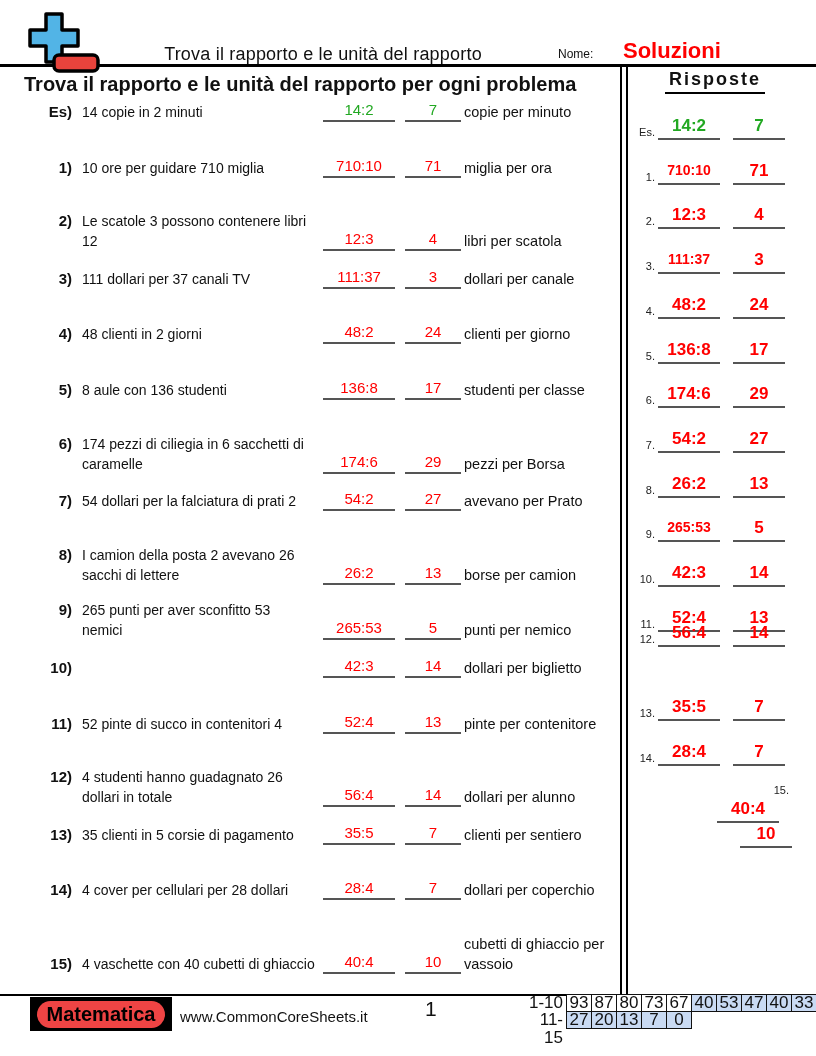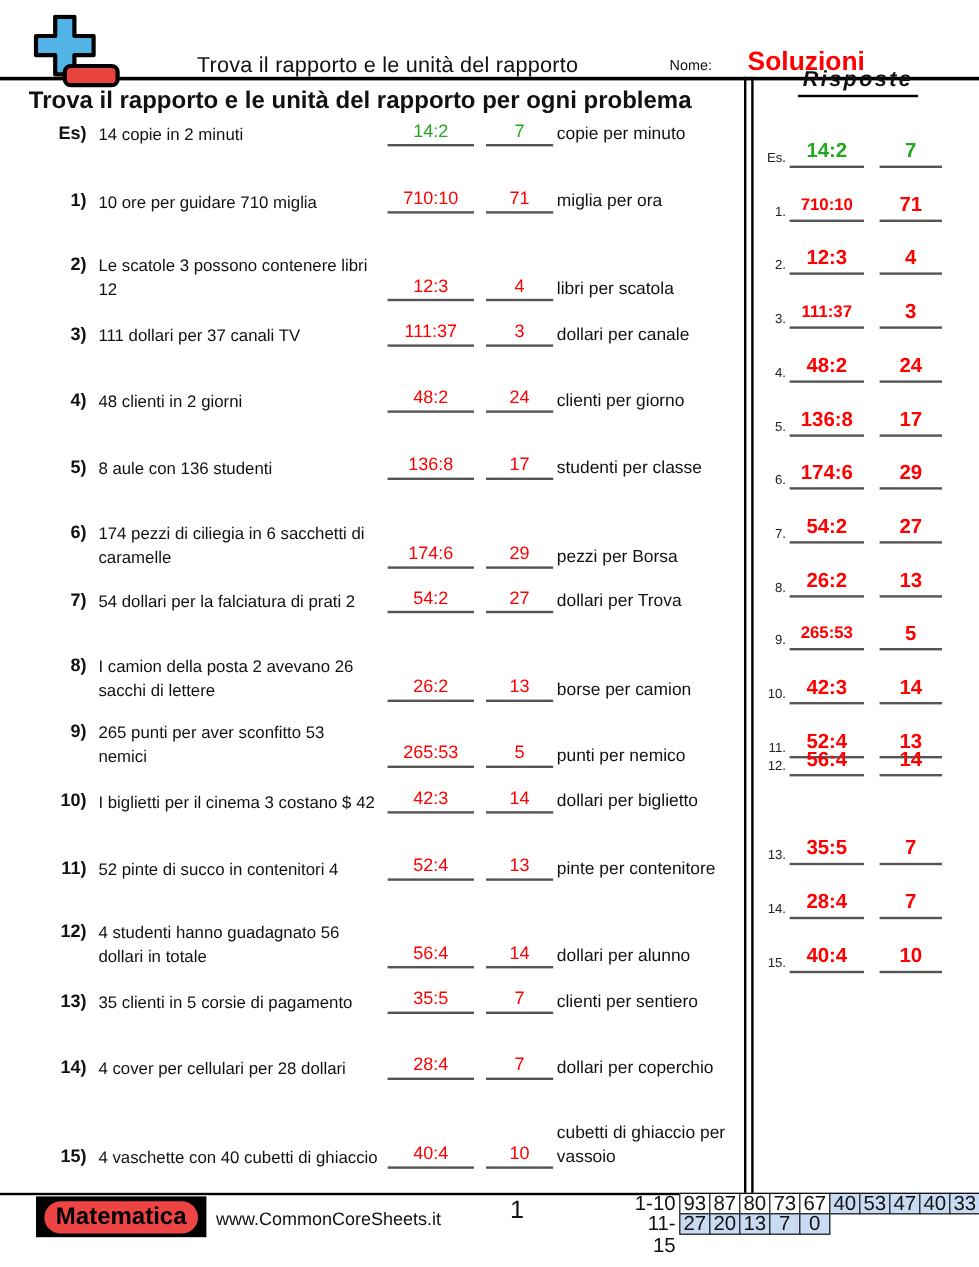--- a/index.html
+++ b/index.html
@@ -16,21 +16,21 @@
   
   .logo{position:absolute;left:26px;top:12px;z-index:3;}
   .title{position:absolute;left:148px;top:44px;width:350px;text-align:center;
     font-size:18px;letter-spacing:.2px;}
   .nome-label{position:absolute;left:558px;top:47px;font-size:12px;}
   .nome-value{position:absolute;left:623px;top:38px;font-size:22px;font-weight:bold;color:var(--red);}
   .top-rule{position:absolute;left:0;top:64px;width:816px;height:3px;background:#000;}
   .instructions{position:absolute;left:24px;top:73px;font-size:20px;font-weight:bold;}
   .vsep{position:absolute;left:620px;top:64px;height:931px;width:4px;
     border-left:2px solid #000;border-right:2px solid #000;}
-  .risposte-title{position:absolute;left:640px;top:56px;width:150px;text-align:center;font-style:italic;}
+  .risposte-title{position:absolute;left:640px;top:69px;width:150px;text-align:center;}
   .risposte-title span{display:inline-block;font-size:18px;font-weight:bold;letter-spacing:2px;
     border-bottom:2px solid #000;padding:0 4px 2px 4px;}
   
   .prow{position:absolute;left:30px;width:590px;display:flex;align-items:flex-end;}
   .qwrap{display:flex;align-items:flex-start;width:293px;flex:none;}
   .num{width:42px;flex:none;text-align:right;font-weight:bold;font-size:15px;
     padding-right:10px;line-height:20px;}
   .qtext{flex:1;font-size:14px;line-height:20px;white-space:pre-line;}
   .blank{flex:none;border-bottom:2px solid var(--line);text-align:center;
     font-size:15px;line-height:19px;color:var(--red);padding-bottom:1px;}
@@ -155,21 +155,21 @@
     <div class="unit">pezzi per Borsa</div>
   </div>
 
   <div class="prow" style="top: 489px;">
     <div class="qwrap">
       <div class="num">7)</div>
       <div class="qtext">54 dollari per la falciatura di prati 2</div>
     </div>
     <div class="blank b1">54:2</div>
     <div class="blank b2">27</div>
-    <div class="unit">dollari per Trova</div>
+    <div class="unit">avevano per Prato</div>
   </div>
 
   <div class="prow" style="top: 545px;">
     <div class="qwrap">
       <div class="num">8)</div>
       <div class="qtext">I camion della posta 2 avevano 26
 sacchi di lettere</div>
     </div>
     <div class="blank b1">26:2</div>
     <div class="blank b2">13</div>
@@ -183,41 +183,40 @@
 nemici</div>
     </div>
     <div class="blank b1">265:53</div>
     <div class="blank b2">5</div>
     <div class="unit">punti per nemico</div>
   </div>
 
   <div class="prow" style="top: 656px;">
     <div class="qwrap">
       <div class="num">10)</div>
-      <div class="qtext">I biglietti per il cinema 3 costano $ 42</div>
     </div>
     <div class="blank b1">42:3</div>
     <div class="blank b2">14</div>
     <div class="unit">dollari per biglietto</div>
   </div>
 
   <div class="prow" style="top: 712px;">
     <div class="qwrap">
       <div class="num">11)</div>
       <div class="qtext">52 pinte di succo in contenitori 4</div>
     </div>
     <div class="blank b1">52:4</div>
     <div class="blank b2">13</div>
     <div class="unit">pinte per contenitore</div>
   </div>
 
   <div class="prow" style="top: 767px;">
     <div class="qwrap">
       <div class="num">12)</div>
-      <div class="qtext">4 studenti hanno guadagnato 56
+      <div class="qtext">4 studenti hanno guadagnato 26
 dollari in totale</div>
     </div>
     <div class="blank b1">56:4</div>
     <div class="blank b2">14</div>
     <div class="unit">dollari per alunno</div>
   </div>
 
   <div class="prow" style="top: 823px;">
     <div class="qwrap">
       <div class="num">13)</div>
@@ -334,21 +333,21 @@
     <div class="ablank a1">35:5</div>
     <div class="ablank a2">7</div>
   </div>
 
   <div class="arow" style="top: 739px;">
     <div class="alabel">14.</div>
     <div class="ablank a1">28:4</div>
     <div class="ablank a2">7</div>
   </div>
 
-  <div class="arow" style="top: 784px;">
+  <div class="arow" style="top: 784px; flex-direction: column;">
     <div class="alabel">15.</div>
     <div class="ablank a1">40:4</div>
     <div class="ablank a2">10</div>
   </div>
 </div>
 
   <div class="footer-rule"></div>
   <div class="brand">
     <span class="brand-pill">Matematica</span>
   </div>

